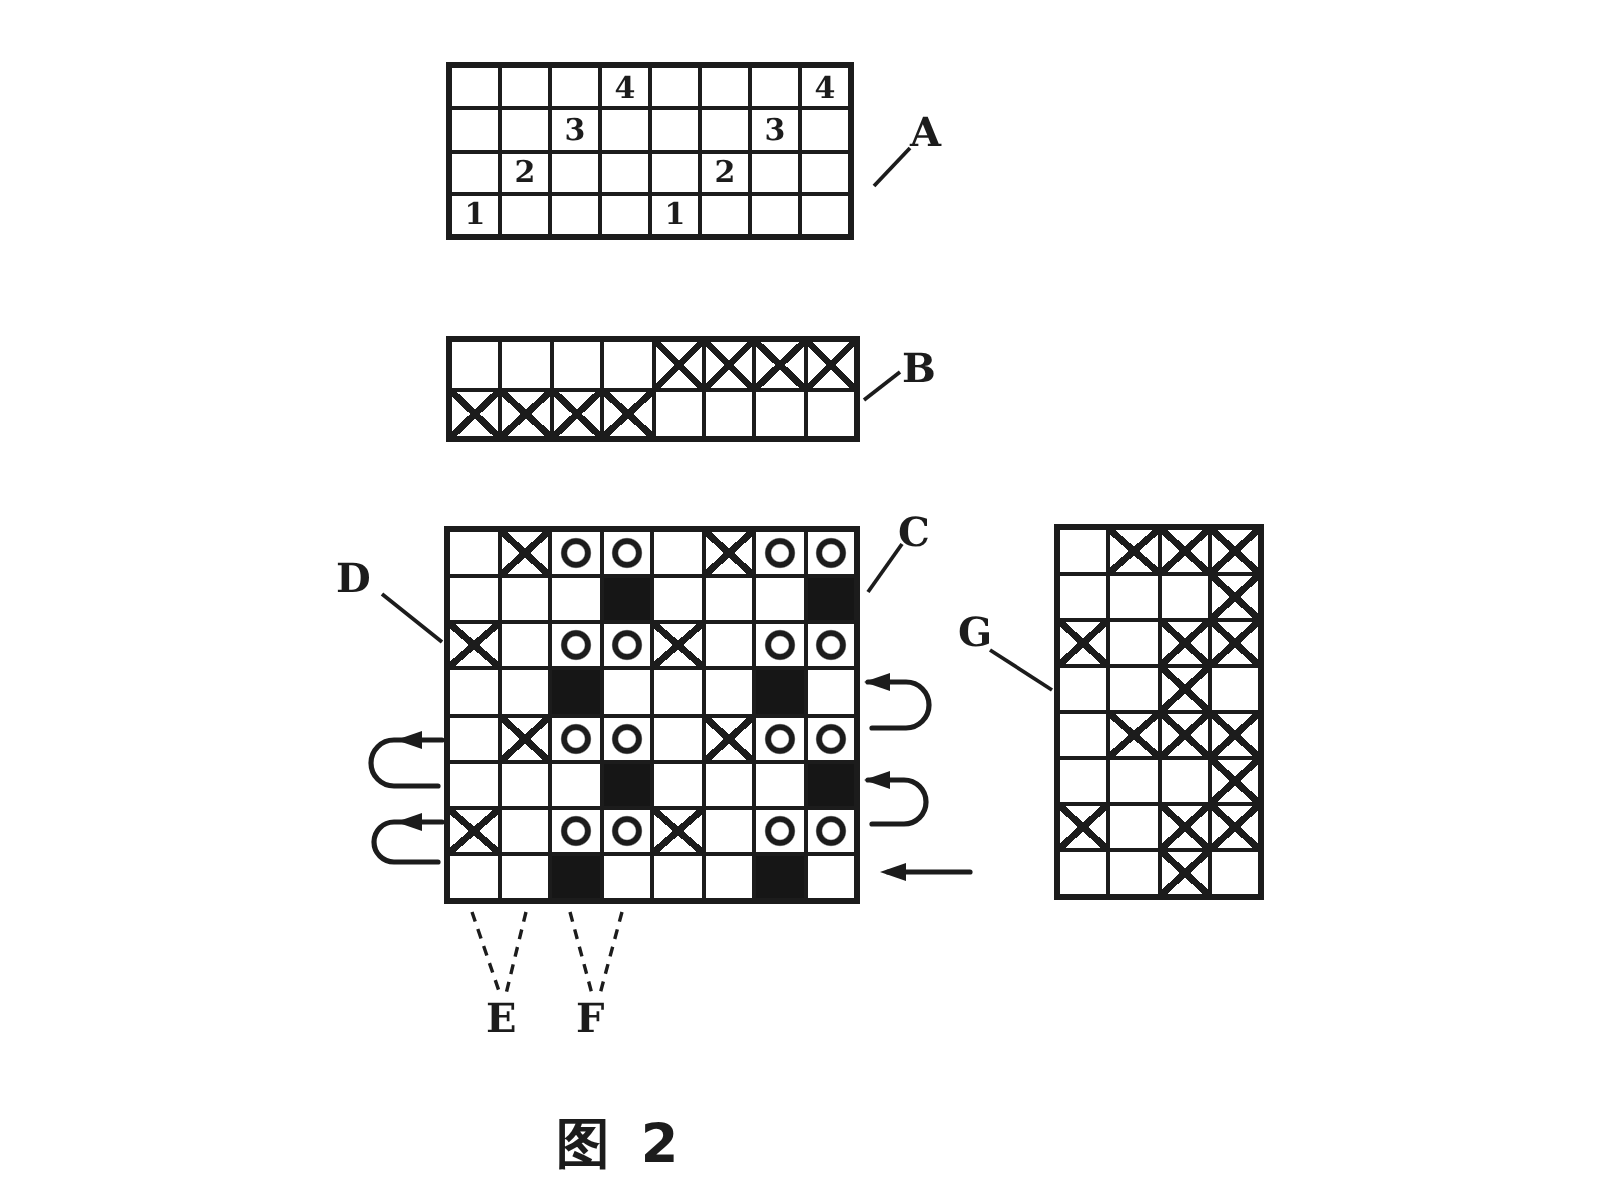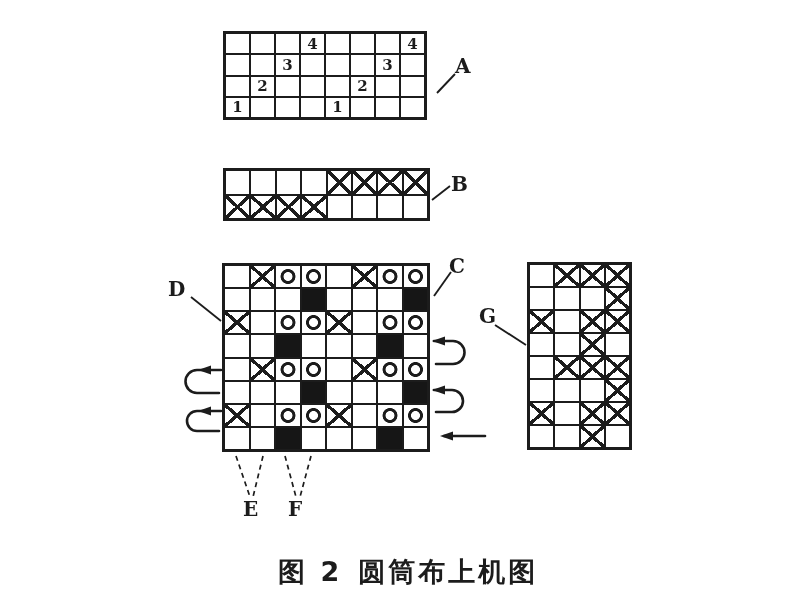--- a/index.html
+++ b/index.html
@@ -30,21 +30,21 @@
       transparent 4.1px, var(--ink) 4.8px, var(--ink) 7.1px, transparent 7.8px);
   }
   .cell.fill { background: var(--fill); }
 
   
   .lbl { position: absolute; font: bold 20px "DejaVu Serif", serif;
          color: var(--ink); line-height: 1; }
 
   
   .caption { position: absolute; left: 278px; top: 554px; display: flex;
-             gap: 16px; font-weight: bold; font-size: 27px; letter-spacing: 3px;
+             gap: 41px; font-weight: bold; font-size: 27px; letter-spacing: 3px;
              color: var(--ink); font-family: "DejaVu Sans", sans-serif; }
 
   
   .overlay { position: absolute; inset: 0; pointer-events: none; }
   .ps { stroke: var(--ink); stroke-width: 1.9; fill: none; }
   .psd { stroke: var(--ink); stroke-width: 1.7; fill: none; stroke-dasharray: 5 4; }
   .as { stroke: var(--ink); stroke-width: 2.6; fill: none; stroke-linecap: round; }
   .ah { fill: var(--ink); stroke: none; }
 </style>
 </head>
@@ -233,16 +233,15 @@
 
     <polygon class="ah" points="198,370 211,365.5 211,374.5"></polygon>
     <polygon class="ah" points="198,411 211,406.5 211,415.5"></polygon>
     <polygon class="ah" points="432,341 445,336.5 445,345.5"></polygon>
     <polygon class="ah" points="432,390 445,385.5 445,394.5"></polygon>
     <polygon class="ah" points="440,436 453,431.5 453,440.5"></polygon>
   </svg>
 
   <div class="caption">
     <span>图 2</span>
-    <span>圆筒布上机图</span>
   </div>
 
 </div>
 
 </body></html>

